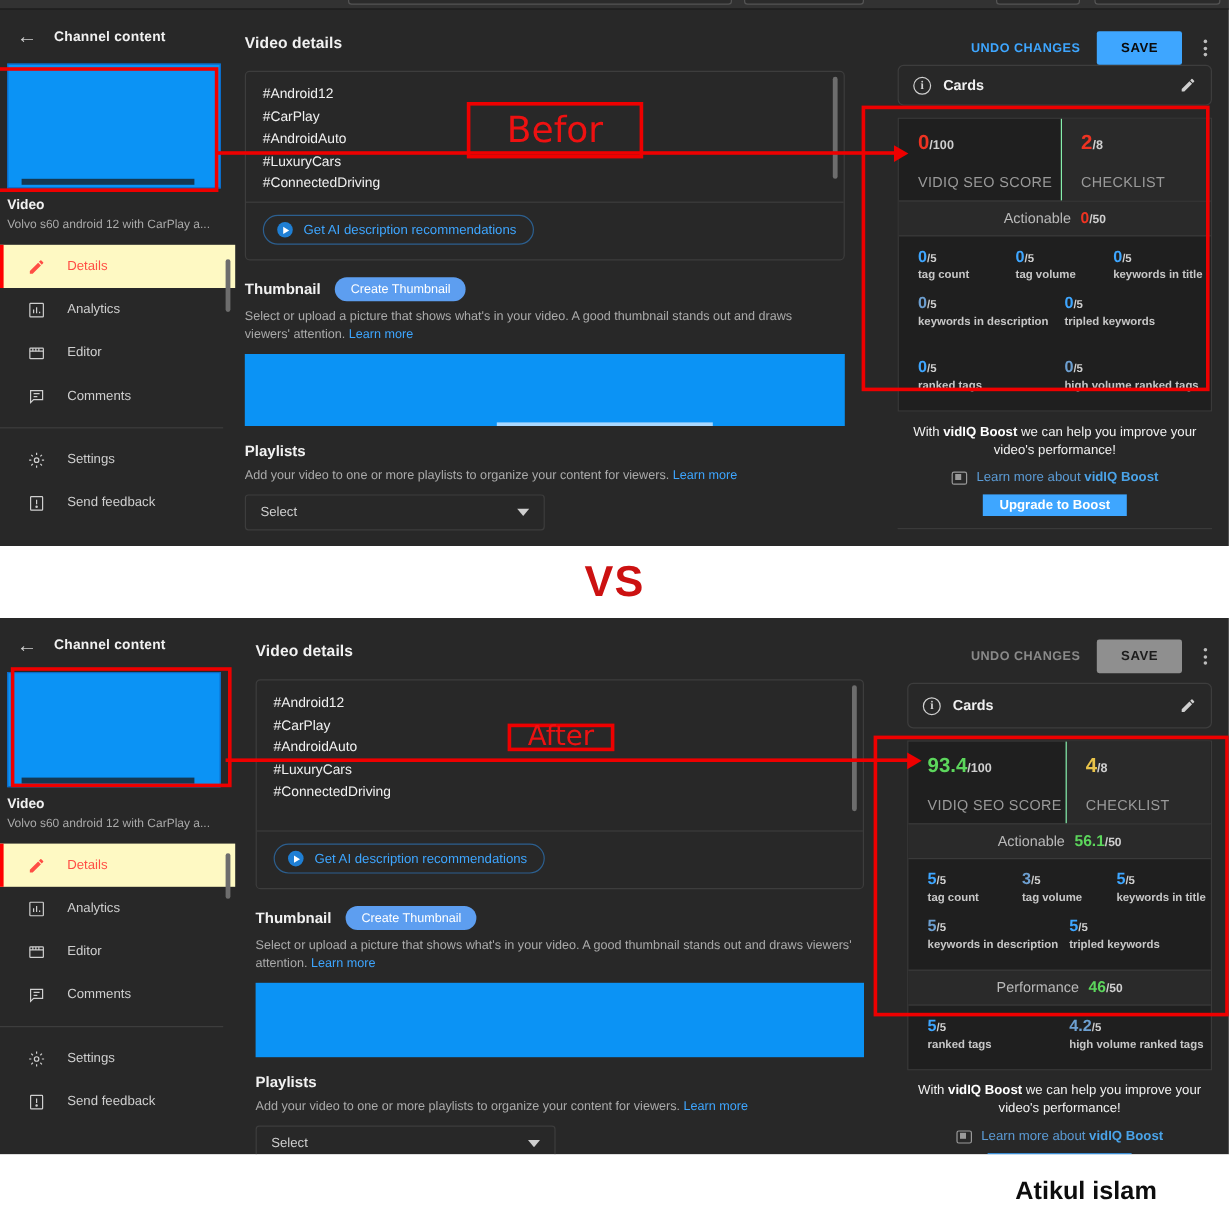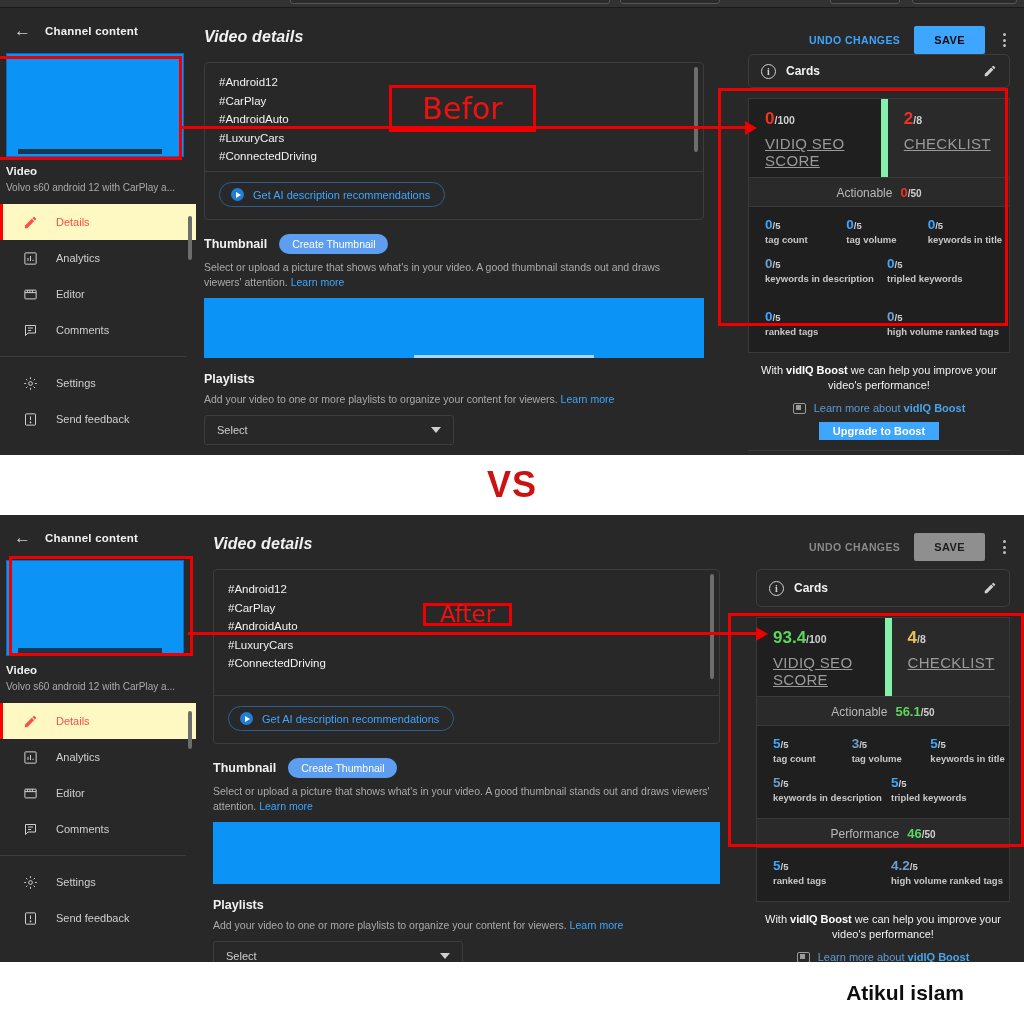--- a/index.html
+++ b/index.html
@@ -51,21 +51,21 @@
   .nav-ic svg { width: 15px; height: 15px; display: block; }
   .nav-div { height: 1px; background: #3d3d3d; margin: 8px 10px 8px 0; }
 
   .side-scroll {
     position: absolute; right: 4px; width: 4px; border-radius: 3px; background: #6d6d6d;
   }
 
   
   .main { position: absolute; left: 196px; top: 0; right: 290px; }
   .main-head { display: flex; align-items: center; padding: 20px 0 10px 8px; }
-  .main-title { color: #f1f1f1; font-size: 16px; font-weight: bold; letter-spacing: .1px; font-style: italic; }
+  .main-title { color: #f1f1f1; font-size: 13px; font-weight: bold; letter-spacing: .1px; }
 
   .desc-card {
     margin: 6px 30px 0 8px; border: 1px solid #3d3d3d; border-radius: 4px; background: #282828;
     position: relative;
   }
   .desc-body { padding: 10px 14px 12px 14px; position: relative; }
   .tag-line { color: #f1f1f1; font-size: 11.5px; line-height: 18.5px; }
   .desc-scroll { position: absolute; right: 5px; width: 4px; border-radius: 3px; background: #6d6d6d; }
   .desc-sep { height: 1px; background: #3d3d3d; }
   .ai-row { padding: 10px 0 12px 14px; }
@@ -109,24 +109,24 @@
   }
   .info-ic { width: 15px; height: 15px; border: 1.3px solid #d0d0d0; border-radius: 50%; color: #d0d0d0;
              font-size: 10px; line-height: 13px; text-align: center; font-weight: bold; font-family: "Liberation Serif", serif; margin-right: 10px; }
   .pencil-ic { margin-left: auto; color: #d0d0d0; }
   .pencil-ic svg { width: 14px; height: 14px; display: block; }
 
   .seo { margin: 10px 14px 0 14px; background: #1f1f1f; border: 1px solid #3a3a3a; }
   .seo-top { display: flex; }
   .seo-cell { padding: 10px 0 8px 16px; }
   .seo-cell.left { flex: 1.1; }
-  .seo-cell.right { flex: 1; background: #2a2a2a; border-left: 7px solid #86efac; }
+  .seo-cell.right { flex: 1; background: #2a2a2a; border-left: 1px solid #86efac; }
   .big-num { font-size: 17px; font-weight: bold; }
   .den { font-size: 10.5px; font-weight: bold; color: #cfcfcf; }
-  .cap { color: #9a9a9a; font-size: 15px; letter-spacing: .3px; margin-top: 6px; text-decoration: underline; }
+  .cap { color: #9a9a9a; font-size: 12px; letter-spacing: .3px; margin-top: 16px; }
 
   .band { background: #2a2a2a; text-align: center; padding: 5px 0; border-top: 1px solid #3a3a3a; border-bottom: 1px solid #3a3a3a; }
   .band-lbl { color: #b9b9b9; font-size: 12px; }
   .band-val { font-weight: bold; font-size: 13px; margin-left: 8px; }
   .band-den { font-size: 10px; font-weight: bold; color: #cfcfcf; }
 
   .metrics { padding: 8px 0 6px 0; }
   .mrow { display: flex; padding: 0 0 9px 16px; }
   .mcell { flex: 1; }
   .mcell .mv { font-size: 13.5px; font-weight: bold; }

